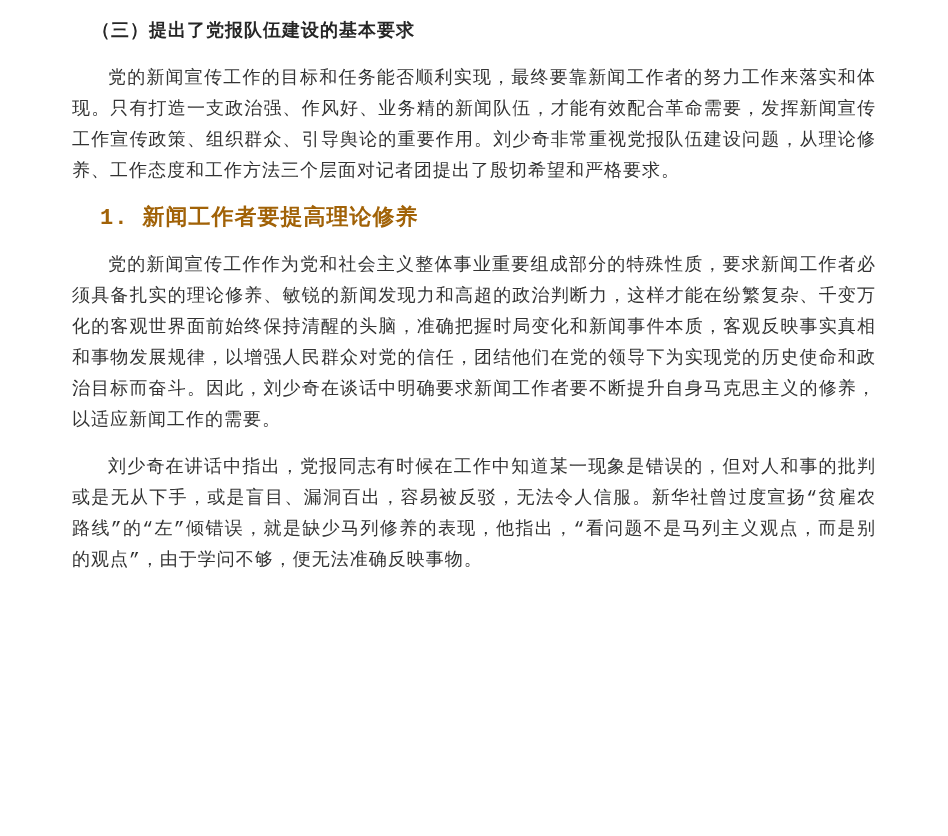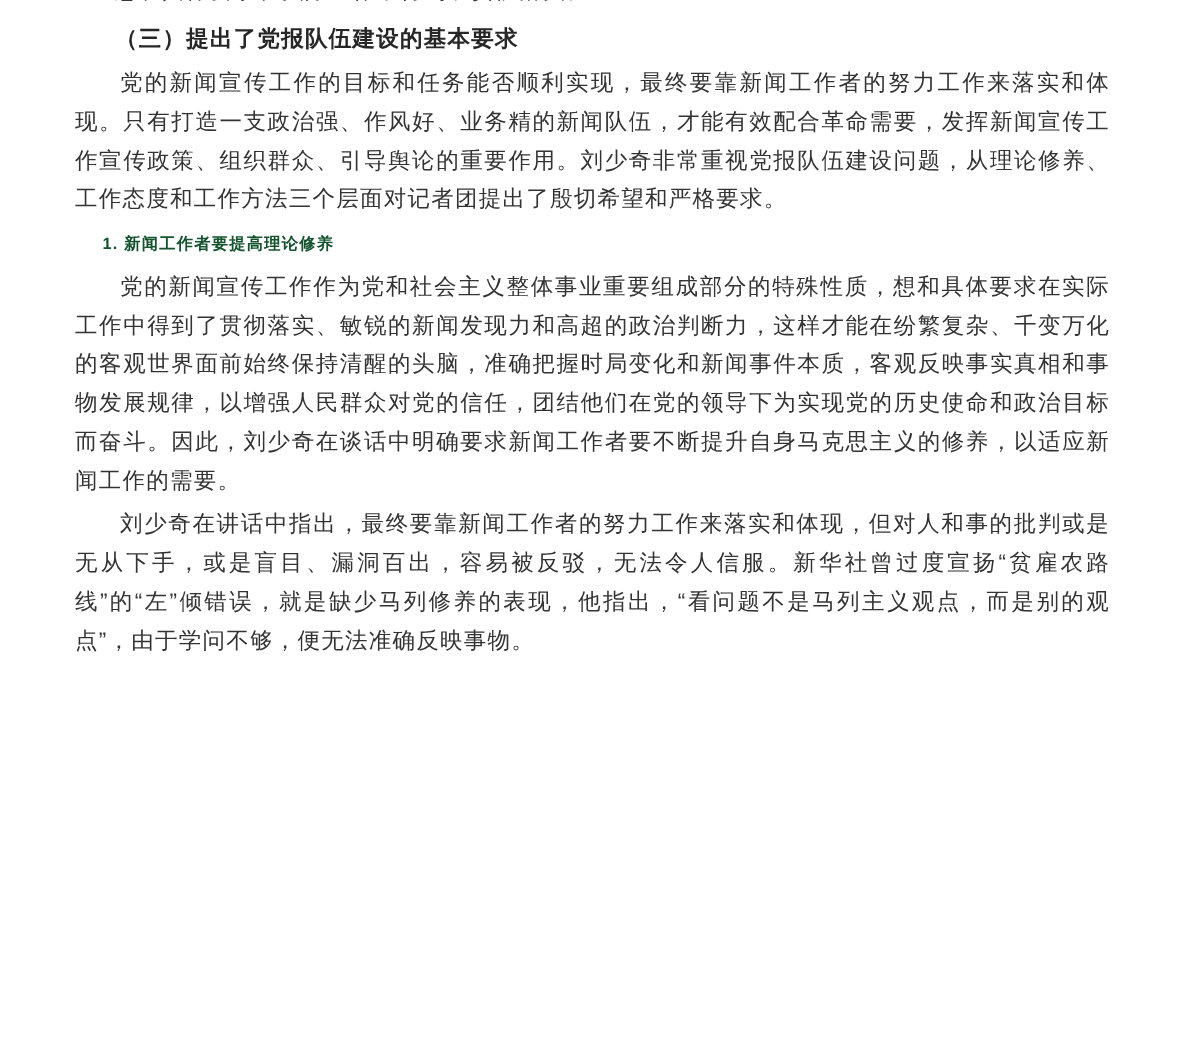--- a/index.html
+++ b/index.html
@@ -6,21 +6,21 @@
     margin: 0;
     padding: 0;
     background: #ffffff;
   }
   .page {
     position: relative;
     width: 948px;
     height: 645px;
     background: #ffffff;
     overflow: hidden;
-    font-family: Liberation Sans, sans-serif;
+    font-family: Liberation Mono, monospace;
   }
   .content {
     padding: 0 56px;
     color: #333333;
     font-size: 18px;
     line-height: 31px;
     letter-spacing: 1px;
     text-align: justify;
   }
   .clip-line {
@@ -34,49 +34,49 @@
   }
   .section-heading {
     font-size: 18px;
     line-height: 31px;
     font-weight: 700;
     color: #262626;
     text-indent: 2em;
     margin: 8px 0 0 0;
   }
   .sub-heading {
-    font-size: 13px;
+    font-size: 22px;
     line-height: 31px;
     font-weight: 700;
-    color: #14532d;
+    color: #a16207;
     text-indent: 2em;
     margin: 0;
   }
   .para {
-    margin: 4px;
+    margin: 16px;
     text-indent: 2em;
   }
 </style>
 </head>
 <body>
 
 <div class="page">
   <div class="content">
 
     <div class="clip-line">
       <p>想和具体要求在实际工作中得到了贯彻落实。</p>
     </div>
 
     <h3 class="section-heading">（三）提出了党报队伍建设的基本要求</h3>
 
     <p class="para">党的新闻宣传工作的目标和任务能否顺利实现，最终要靠新闻工作者的努力工作来落实和体现。只有打造一支政治强、作风好、业务精的新闻队伍，才能有效配合革命需要，发挥新闻宣传工作宣传政策、组织群众、引导舆论的重要作用。刘少奇非常重视党报队伍建设问题，从理论修养、工作态度和工作方法三个层面对记者团提出了殷切希望和严格要求。</p>
 
     <h4 class="sub-heading">1. 新闻工作者要提高理论修养</h4>
 
-    <p class="para">党的新闻宣传工作作为党和社会主义整体事业重要组成部分的特殊性质，想和具体要求在实际工作中得到了贯彻落实、敏锐的新闻发现力和高超的政治判断力，这样才能在纷繁复杂、千变万化的客观世界面前始终保持清醒的头脑，准确把握时局变化和新闻事件本质，客观反映事实真相和事物发展规律，以增强人民群众对党的信任，团结他们在党的领导下为实现党的历史使命和政治目标而奋斗。因此，刘少奇在谈话中明确要求新闻工作者要不断提升自身马克思主义的修养，以适应新闻工作的需要。</p>
+    <p class="para">党的新闻宣传工作作为党和社会主义整体事业重要组成部分的特殊性质，要求新闻工作者必须具备扎实的理论修养、敏锐的新闻发现力和高超的政治判断力，这样才能在纷繁复杂、千变万化的客观世界面前始终保持清醒的头脑，准确把握时局变化和新闻事件本质，客观反映事实真相和事物发展规律，以增强人民群众对党的信任，团结他们在党的领导下为实现党的历史使命和政治目标而奋斗。因此，刘少奇在谈话中明确要求新闻工作者要不断提升自身马克思主义的修养，以适应新闻工作的需要。</p>
 
 
-    <p class="para">刘少奇在讲话中指出，最终要靠新闻工作者的努力工作来落实和体现，但对人和事的批判或是无从下手，或是盲目、漏洞百出，容易被反驳，无法令人信服。新华社曾过度宣扬“贫雇农路线”的“左”倾错误，就是缺少马列修养的表现，他指出，“看问题不是马列主义观点，而是别的观点”，由于学问不够，便无法准确反映事物。</p>
+    <p class="para">刘少奇在讲话中指出，党报同志有时候在工作中知道某一现象是错误的，但对人和事的批判或是无从下手，或是盲目、漏洞百出，容易被反驳，无法令人信服。新华社曾过度宣扬“贫雇农路线”的“左”倾错误，就是缺少马列修养的表现，他指出，“看问题不是马列主义观点，而是别的观点”，由于学问不够，便无法准确反映事物。</p>
 
 
 
   </div>
 </div>
 
 </body></html>

